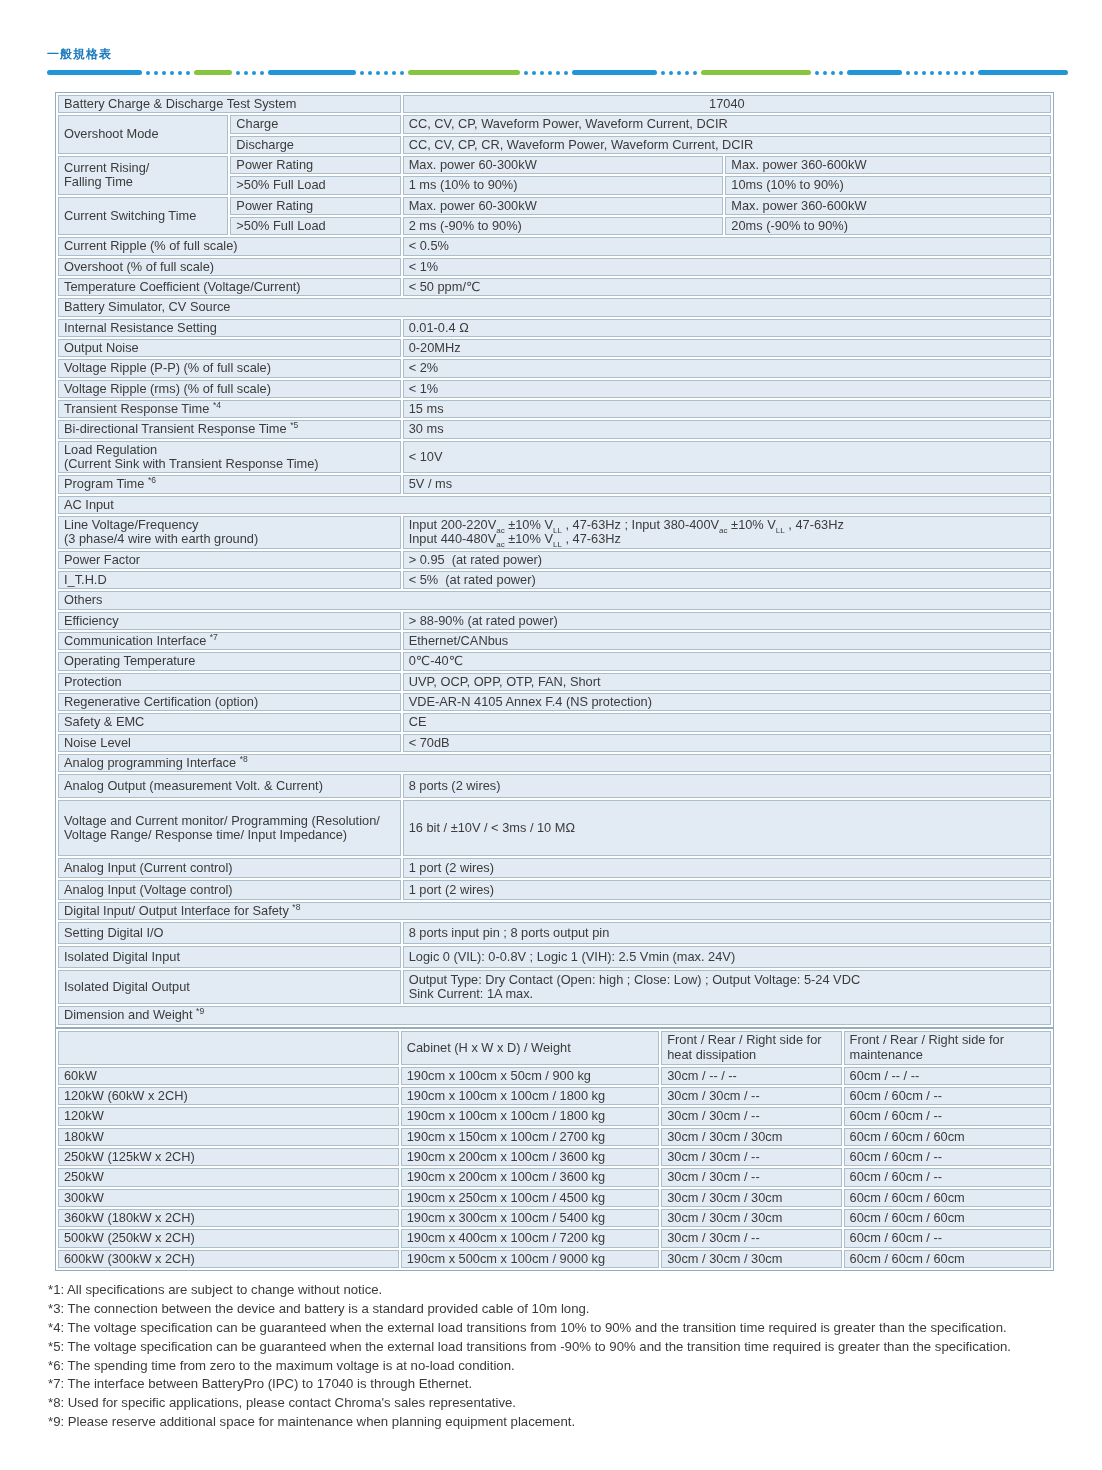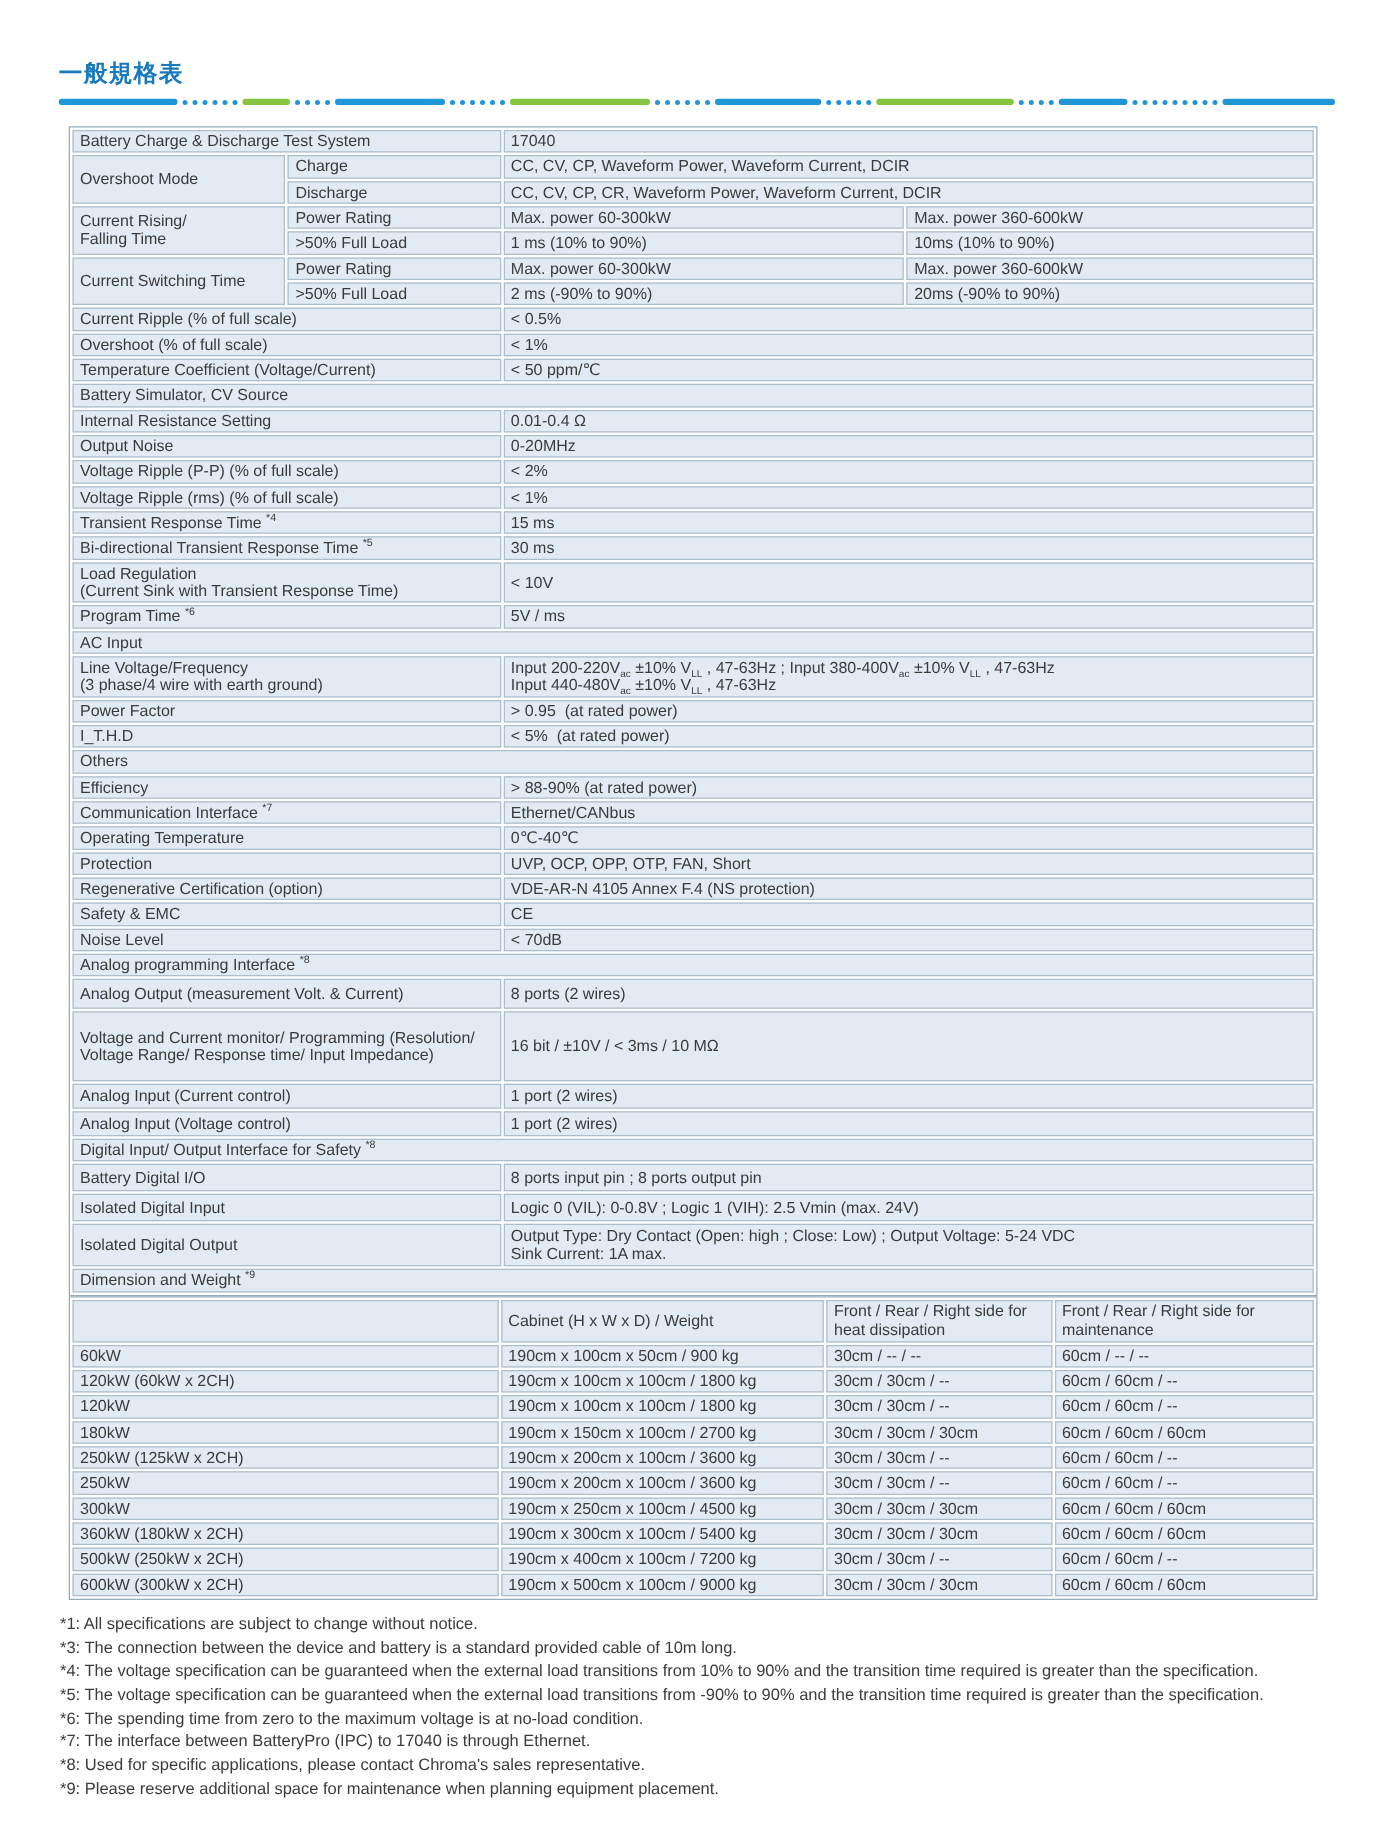--- a/index.html
+++ b/index.html
@@ -10,29 +10,29 @@
     --dimhead-bg:#cbdfee;
     --border:#abbecb;
     --outer:#93adbd;
     --ink:#3b3b3b;
     --div-blue:#2196d6;
     --div-green:#87c440;
   }
   html,body{margin:0;padding:0;background:#fff;}
   body{width:1102px;height:1470px;font-family:"Liberation Sans","DejaVu Sans",sans-serif;color:var(--ink);overflow:hidden;}
   .page{box-sizing:border-box;padding:46px 44px 0 47px;}
-  .title{font-size:19px;font-weight:bold;color:var(--title-blue);margin:0 0 6px 0;letter-spacing:1px;}
+  .title{font-size:12px;font-weight:bold;color:var(--title-blue);margin:0 0 6px 0;letter-spacing:1px;}
   .divider{height:7px;width:1011px;display:flex;align-items:center;margin:0 0 16px 0;}
   .divider .bar{height:5px;border-radius:3px;margin-right:4px;flex:none;}
   .divider .dot{width:4px;height:4px;border-radius:50%;margin-right:4px;flex:none;}
   table.spec{border-collapse:separate;border-spacing:2px;table-layout:fixed;width:999px;margin-left:8px;background:#fff;border:1px solid var(--outer);}
   table.spec td{border:1px solid var(--border);background:var(--cell-bg);font-size:12.8px;line-height:1.12;padding:1px 5px;vertical-align:middle;overflow:hidden;}
   td.head{background:var(--head-bg);}
   td.sec{background:var(--sec-bg);}
-  td.center{}
+  td.center{text-align:center;}
   td.dimhead{background:var(--dimhead-bg);}
   td.diag{background-color:var(--dimhead-bg);background-image:linear-gradient(to bottom right,transparent calc(50% - 0.8px),#9fb4c2 calc(50% - 0.8px),#9fb4c2 calc(50% + 0.8px),transparent calc(50% + 0.8px));}
   td sup{font-size:8.5px;vertical-align:super;line-height:0;}
   td sub{font-size:8px;vertical-align:sub;line-height:0;}
   #dim-table{margin-top:0px;}
   .footnotes{width:1013px;margin:10px 0 0 1px;font-size:13.2px;line-height:1.43;}
   .fn{padding-left:26px;text-indent:-26px;}
   .fn.justify{text-align:justify;}
 </style>
 </head>
@@ -243,21 +243,21 @@
           <td colspan="2">1 port (2 wires)</td>
         </tr>
         <tr style="height: 20px;">
           <td colspan="2">Analog Input (Voltage control)</td>
           <td colspan="2">1 port (2 wires)</td>
         </tr>
         <tr style="height: 16px;">
           <td colspan="4" class="sec">Digital Input/ Output Interface for Safety <sup>*8</sup></td>
         </tr>
         <tr style="height: 22px;">
-          <td colspan="2">Battery Digital I/O</td>
+          <td colspan="2">Setting Digital I/O</td>
           <td colspan="2">8 ports input pin ; 8 ports output pin</td>
         </tr>
         <tr style="height: 22px;">
           <td colspan="2">Isolated Digital Input</td>
           <td colspan="2">Logic 0 (VIL): 0-0.8V ; Logic 1 (VIH): 2.5 Vmin (max. 24V)</td>
         </tr>
         <tr style="height: 34px;">
           <td colspan="2">Isolated Digital Output</td>
           <td colspan="2">Output Type: Dry Contact (Open: high ; Close: Low) ; Output Voltage: 5-24 VDC<br>Sink Current: 1A max.</td>
         </tr>

